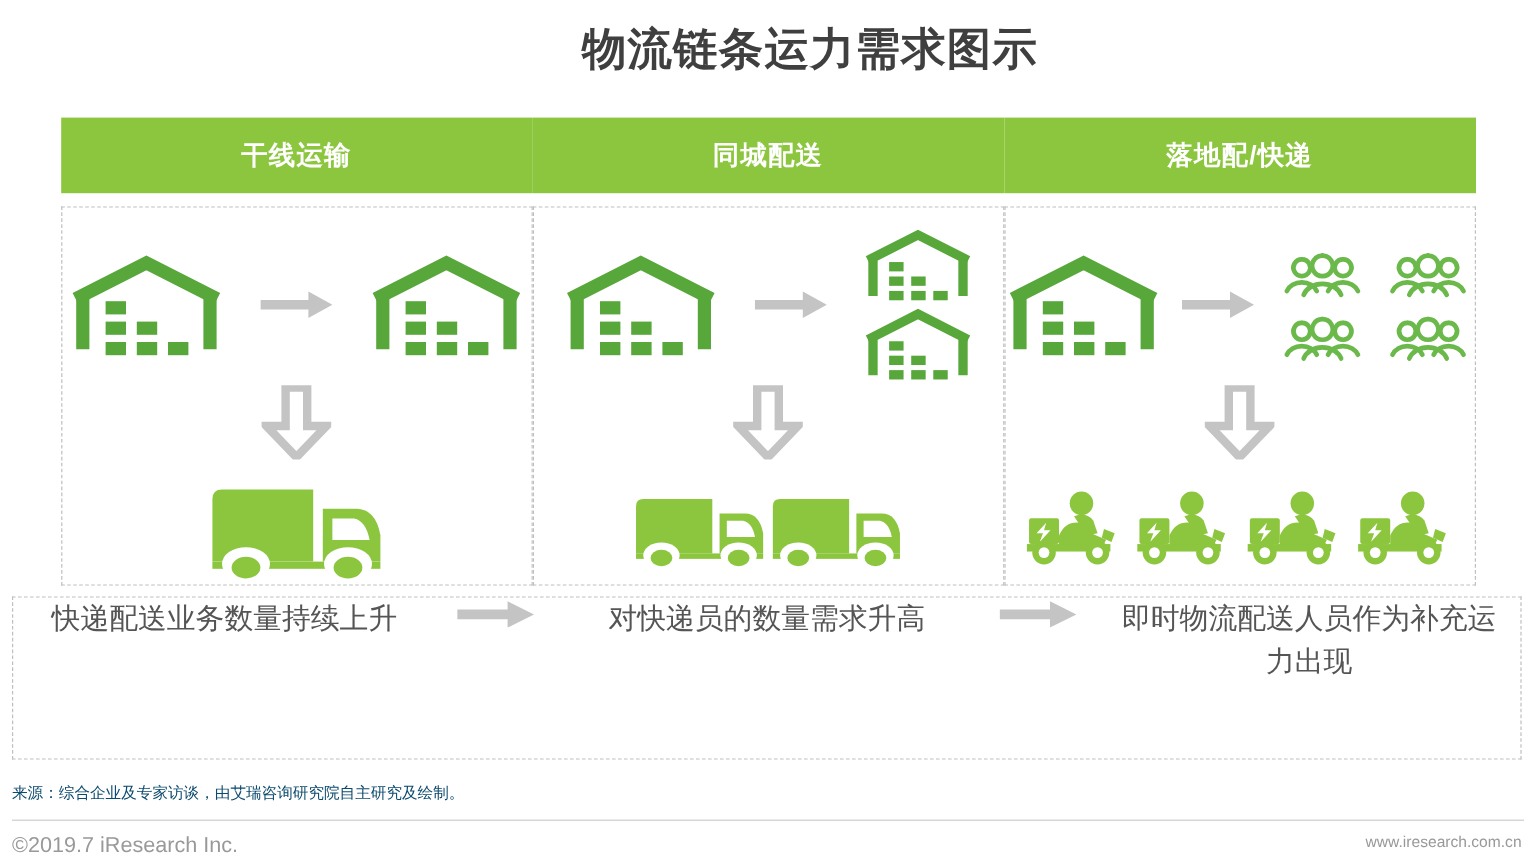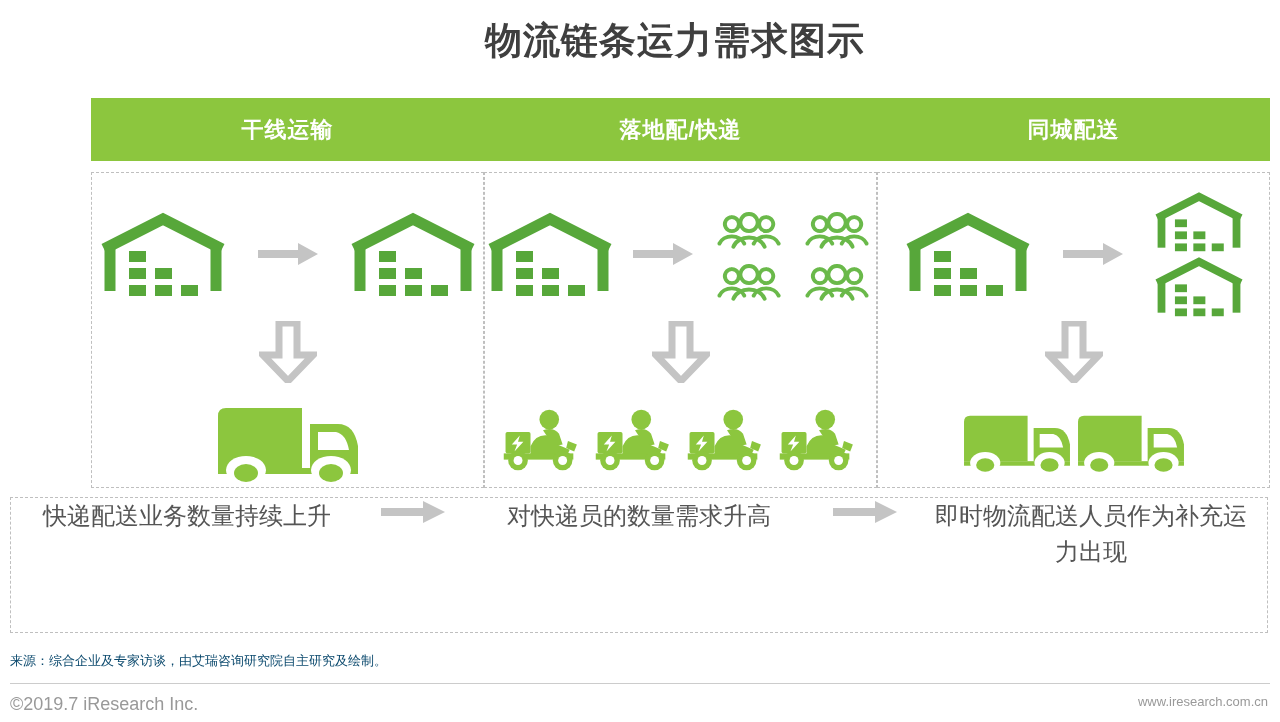--- a/index.html
+++ b/index.html
@@ -32,21 +32,21 @@
   }
 
   
   #columns {
     position: absolute;
     top: 98px;
     left: 10px;
     width: 1260px;
     height: 390px;
     display: flex;
-    justify-content: flex-end;
+    justify-content: center;
   }
   .column {
     width: 393px;
     display: flex;
     flex-direction: column;
   }
   .col-header {
     height: 63px;
     background: #8CC63E;
     color: #ffffff;
@@ -234,20 +234,127 @@
           <svg width="58" height="62" viewBox="0 0 58 62">
             <path d="M20 2 L38 2 L38 34 L54 34 L29 60 L4 34 L20 34 Z" fill="#ffffff" stroke="#c4c4c4" stroke-width="7" stroke-linejoin="miter"></path>
           </svg>
         </span>
       </div>
 
       <div class="row-bottom">
         <span class="fleet">
           <span>
             <svg width="148" height="92" viewBox="0 0 148 92">
+              <path d="M4 22 Q4 14 12 14 L88 14 L88 74 L4 74 Z" fill="#8CC63E"></path>
+              <path d="M96 30 L124 30 Q140 30 144 52 L144 74 L96 74 Z" fill="#8CC63E"></path>
+              <path d="M104 38 L122 38 Q132 40 135 56 L104 56 Z" fill="#ffffff"></path>
+              <rect x="4" y="74" width="140" height="6" fill="#8CC63E"></rect>
+              <ellipse cx="32" cy="76" rx="20" ry="14" fill="#ffffff"></ellipse>
+              <ellipse cx="32" cy="79" rx="12" ry="9" fill="#8CC63E"></ellipse>
+              <ellipse cx="117" cy="76" rx="20" ry="14" fill="#ffffff"></ellipse>
+              <ellipse cx="117" cy="79" rx="12" ry="9" fill="#8CC63E"></ellipse>
+            </svg>
+          </span>
+        </span>
+      </div>
+
+    </div>
+  </div>
+
+  <div class="column">
+    <div class="col-header">同城配送</div>
+    <div class="col-body">
+
+      <div class="row-top">
+        <span>
+          <svg width="130" height="86" viewBox="0 0 130 86">
+            <g fill="none" stroke="#57a73a" stroke-width="11" stroke-linejoin="miter">
+              <path d="M6 38 L65 8 L124 38"></path>
+              <path d="M12 38 L12 80"></path>
+              <path d="M118 38 L118 80"></path>
+            </g>
+            <g fill="#57a73a">
+              <rect x="31" y="40" width="17" height="11"></rect>
+              <rect x="31" y="57" width="17" height="11"></rect>
+              <rect x="31" y="74" width="17" height="11"></rect>
+              <rect x="57" y="57" width="17" height="11"></rect>
+              <rect x="57" y="74" width="17" height="11"></rect>
+              <rect x="83" y="74" width="17" height="11"></rect>
+            </g>
+          </svg>
+        </span>
+        <span class="gap-h"></span>
+        <span>
+          <svg width="60" height="26" viewBox="0 0 60 26">
+            <path d="M0 9 L40 9 L40 2 L60 13 L40 24 L40 17 L0 17 Z" fill="#c4c4c4"></path>
+          </svg>
+        </span>
+        <span class="gap-h"></span>
+        <span class="stack">
+          <span>
+            <svg width="92" height="61" viewBox="0 0 130 86">
+              <g fill="none" stroke="#57a73a" stroke-width="11" stroke-linejoin="miter">
+                <path d="M6 38 L65 8 L124 38"></path>
+                <path d="M12 38 L12 80"></path>
+                <path d="M118 38 L118 80"></path>
+              </g>
+              <g fill="#57a73a">
+                <rect x="31" y="40" width="17" height="11"></rect>
+                <rect x="31" y="57" width="17" height="11"></rect>
+                <rect x="31" y="74" width="17" height="11"></rect>
+                <rect x="57" y="57" width="17" height="11"></rect>
+                <rect x="57" y="74" width="17" height="11"></rect>
+                <rect x="83" y="74" width="17" height="11"></rect>
+              </g>
+            </svg>
+          </span>
+          <span>
+            <svg width="92" height="61" viewBox="0 0 130 86">
+              <g fill="none" stroke="#57a73a" stroke-width="11" stroke-linejoin="miter">
+                <path d="M6 38 L65 8 L124 38"></path>
+                <path d="M12 38 L12 80"></path>
+                <path d="M118 38 L118 80"></path>
+              </g>
+              <g fill="#57a73a">
+                <rect x="31" y="40" width="17" height="11"></rect>
+                <rect x="31" y="57" width="17" height="11"></rect>
+                <rect x="31" y="74" width="17" height="11"></rect>
+                <rect x="57" y="57" width="17" height="11"></rect>
+                <rect x="57" y="74" width="17" height="11"></rect>
+                <rect x="83" y="74" width="17" height="11"></rect>
+              </g>
+            </svg>
+          </span>
+        </span>
+      </div>
+
+      <div class="row-arrow">
+        <span>
+          <svg width="58" height="62" viewBox="0 0 58 62">
+            <path d="M20 2 L38 2 L38 34 L54 34 L29 60 L4 34 L20 34 Z" fill="#ffffff" stroke="#c4c4c4" stroke-width="7" stroke-linejoin="miter"></path>
+          </svg>
+        </span>
+      </div>
+
+      <div class="row-bottom">
+        <span class="fleet">
+          <span>
+            <svg width="112" height="70" viewBox="0 0 148 92">
+              <path d="M4 22 Q4 14 12 14 L88 14 L88 74 L4 74 Z" fill="#8CC63E"></path>
+              <path d="M96 30 L124 30 Q140 30 144 52 L144 74 L96 74 Z" fill="#8CC63E"></path>
+              <path d="M104 38 L122 38 Q132 40 135 56 L104 56 Z" fill="#ffffff"></path>
+              <rect x="4" y="74" width="140" height="6" fill="#8CC63E"></rect>
+              <ellipse cx="32" cy="76" rx="20" ry="14" fill="#ffffff"></ellipse>
+              <ellipse cx="32" cy="79" rx="12" ry="9" fill="#8CC63E"></ellipse>
+              <ellipse cx="117" cy="76" rx="20" ry="14" fill="#ffffff"></ellipse>
+              <ellipse cx="117" cy="79" rx="12" ry="9" fill="#8CC63E"></ellipse>
+            </svg>
+          </span>
+          <span>
+            <svg width="112" height="70" viewBox="0 0 148 92">
               <path d="M4 22 Q4 14 12 14 L88 14 L88 74 L4 74 Z" fill="#8CC63E"></path>
               <path d="M96 30 L124 30 Q140 30 144 52 L144 74 L96 74 Z" fill="#8CC63E"></path>
               <path d="M104 38 L122 38 Q132 40 135 56 L104 56 Z" fill="#ffffff"></path>
               <rect x="4" y="74" width="140" height="6" fill="#8CC63E"></rect>
               <ellipse cx="32" cy="76" rx="20" ry="14" fill="#ffffff"></ellipse>
               <ellipse cx="32" cy="79" rx="12" ry="9" fill="#8CC63E"></ellipse>
               <ellipse cx="117" cy="76" rx="20" ry="14" fill="#ffffff"></ellipse>
               <ellipse cx="117" cy="79" rx="12" ry="9" fill="#8CC63E"></ellipse>
             </svg>
           </span>
@@ -399,127 +506,20 @@
               <path d="M50 26 q12 -4 18 4 l4 12 l-10 2 Z" fill="#8CC63E"></path>
               <path d="M36 44 q6 -14 20 -12 l10 10 l14 6 l-4 8 l-40 0 Z" fill="#8CC63E"></path>
               <rect x="8" y="28" width="28" height="24" rx="2" fill="#8CC63E"></rect>
               <path d="M24 32 L15 42 L21 42 L18 50 L28 39 L22 39 Z" fill="#ffffff"></path>
               <rect x="6" y="52" width="78" height="7" fill="#8CC63E"></rect>
               <path d="M78 38 l10 4 l-3 8 l-9 -4 Z" fill="#8CC63E"></path>
               <circle cx="22" cy="60" r="11" fill="#8CC63E"></circle>
               <circle cx="22" cy="60" r="5" fill="#ffffff"></circle>
               <circle cx="72" cy="60" r="11" fill="#8CC63E"></circle>
               <circle cx="72" cy="60" r="5" fill="#ffffff"></circle>
-            </svg>
-          </span>
-        </span>
-      </div>
-
-    </div>
-  </div>
-
-  <div class="column">
-    <div class="col-header">同城配送</div>
-    <div class="col-body">
-
-      <div class="row-top">
-        <span>
-          <svg width="130" height="86" viewBox="0 0 130 86">
-            <g fill="none" stroke="#57a73a" stroke-width="11" stroke-linejoin="miter">
-              <path d="M6 38 L65 8 L124 38"></path>
-              <path d="M12 38 L12 80"></path>
-              <path d="M118 38 L118 80"></path>
-            </g>
-            <g fill="#57a73a">
-              <rect x="31" y="40" width="17" height="11"></rect>
-              <rect x="31" y="57" width="17" height="11"></rect>
-              <rect x="31" y="74" width="17" height="11"></rect>
-              <rect x="57" y="57" width="17" height="11"></rect>
-              <rect x="57" y="74" width="17" height="11"></rect>
-              <rect x="83" y="74" width="17" height="11"></rect>
-            </g>
-          </svg>
-        </span>
-        <span class="gap-h"></span>
-        <span>
-          <svg width="60" height="26" viewBox="0 0 60 26">
-            <path d="M0 9 L40 9 L40 2 L60 13 L40 24 L40 17 L0 17 Z" fill="#c4c4c4"></path>
-          </svg>
-        </span>
-        <span class="gap-h"></span>
-        <span class="stack">
-          <span>
-            <svg width="92" height="61" viewBox="0 0 130 86">
-              <g fill="none" stroke="#57a73a" stroke-width="11" stroke-linejoin="miter">
-                <path d="M6 38 L65 8 L124 38"></path>
-                <path d="M12 38 L12 80"></path>
-                <path d="M118 38 L118 80"></path>
-              </g>
-              <g fill="#57a73a">
-                <rect x="31" y="40" width="17" height="11"></rect>
-                <rect x="31" y="57" width="17" height="11"></rect>
-                <rect x="31" y="74" width="17" height="11"></rect>
-                <rect x="57" y="57" width="17" height="11"></rect>
-                <rect x="57" y="74" width="17" height="11"></rect>
-                <rect x="83" y="74" width="17" height="11"></rect>
-              </g>
-            </svg>
-          </span>
-          <span>
-            <svg width="92" height="61" viewBox="0 0 130 86">
-              <g fill="none" stroke="#57a73a" stroke-width="11" stroke-linejoin="miter">
-                <path d="M6 38 L65 8 L124 38"></path>
-                <path d="M12 38 L12 80"></path>
-                <path d="M118 38 L118 80"></path>
-              </g>
-              <g fill="#57a73a">
-                <rect x="31" y="40" width="17" height="11"></rect>
-                <rect x="31" y="57" width="17" height="11"></rect>
-                <rect x="31" y="74" width="17" height="11"></rect>
-                <rect x="57" y="57" width="17" height="11"></rect>
-                <rect x="57" y="74" width="17" height="11"></rect>
-                <rect x="83" y="74" width="17" height="11"></rect>
-              </g>
-            </svg>
-          </span>
-        </span>
-      </div>
-
-      <div class="row-arrow">
-        <span>
-          <svg width="58" height="62" viewBox="0 0 58 62">
-            <path d="M20 2 L38 2 L38 34 L54 34 L29 60 L4 34 L20 34 Z" fill="#ffffff" stroke="#c4c4c4" stroke-width="7" stroke-linejoin="miter"></path>
-          </svg>
-        </span>
-      </div>
-
-      <div class="row-bottom">
-        <span class="fleet">
-          <span>
-            <svg width="112" height="70" viewBox="0 0 148 92">
-              <path d="M4 22 Q4 14 12 14 L88 14 L88 74 L4 74 Z" fill="#8CC63E"></path>
-              <path d="M96 30 L124 30 Q140 30 144 52 L144 74 L96 74 Z" fill="#8CC63E"></path>
-              <path d="M104 38 L122 38 Q132 40 135 56 L104 56 Z" fill="#ffffff"></path>
-              <rect x="4" y="74" width="140" height="6" fill="#8CC63E"></rect>
-              <ellipse cx="32" cy="76" rx="20" ry="14" fill="#ffffff"></ellipse>
-              <ellipse cx="32" cy="79" rx="12" ry="9" fill="#8CC63E"></ellipse>
-              <ellipse cx="117" cy="76" rx="20" ry="14" fill="#ffffff"></ellipse>
-              <ellipse cx="117" cy="79" rx="12" ry="9" fill="#8CC63E"></ellipse>
-            </svg>
-          </span>
-          <span>
-            <svg width="112" height="70" viewBox="0 0 148 92">
-              <path d="M4 22 Q4 14 12 14 L88 14 L88 74 L4 74 Z" fill="#8CC63E"></path>
-              <path d="M96 30 L124 30 Q140 30 144 52 L144 74 L96 74 Z" fill="#8CC63E"></path>
-              <path d="M104 38 L122 38 Q132 40 135 56 L104 56 Z" fill="#ffffff"></path>
-              <rect x="4" y="74" width="140" height="6" fill="#8CC63E"></rect>
-              <ellipse cx="32" cy="76" rx="20" ry="14" fill="#ffffff"></ellipse>
-              <ellipse cx="32" cy="79" rx="12" ry="9" fill="#8CC63E"></ellipse>
-              <ellipse cx="117" cy="76" rx="20" ry="14" fill="#ffffff"></ellipse>
-              <ellipse cx="117" cy="79" rx="12" ry="9" fill="#8CC63E"></ellipse>
             </svg>
           </span>
         </span>
       </div>
 
     </div>
   </div>
 
 </div>
 

